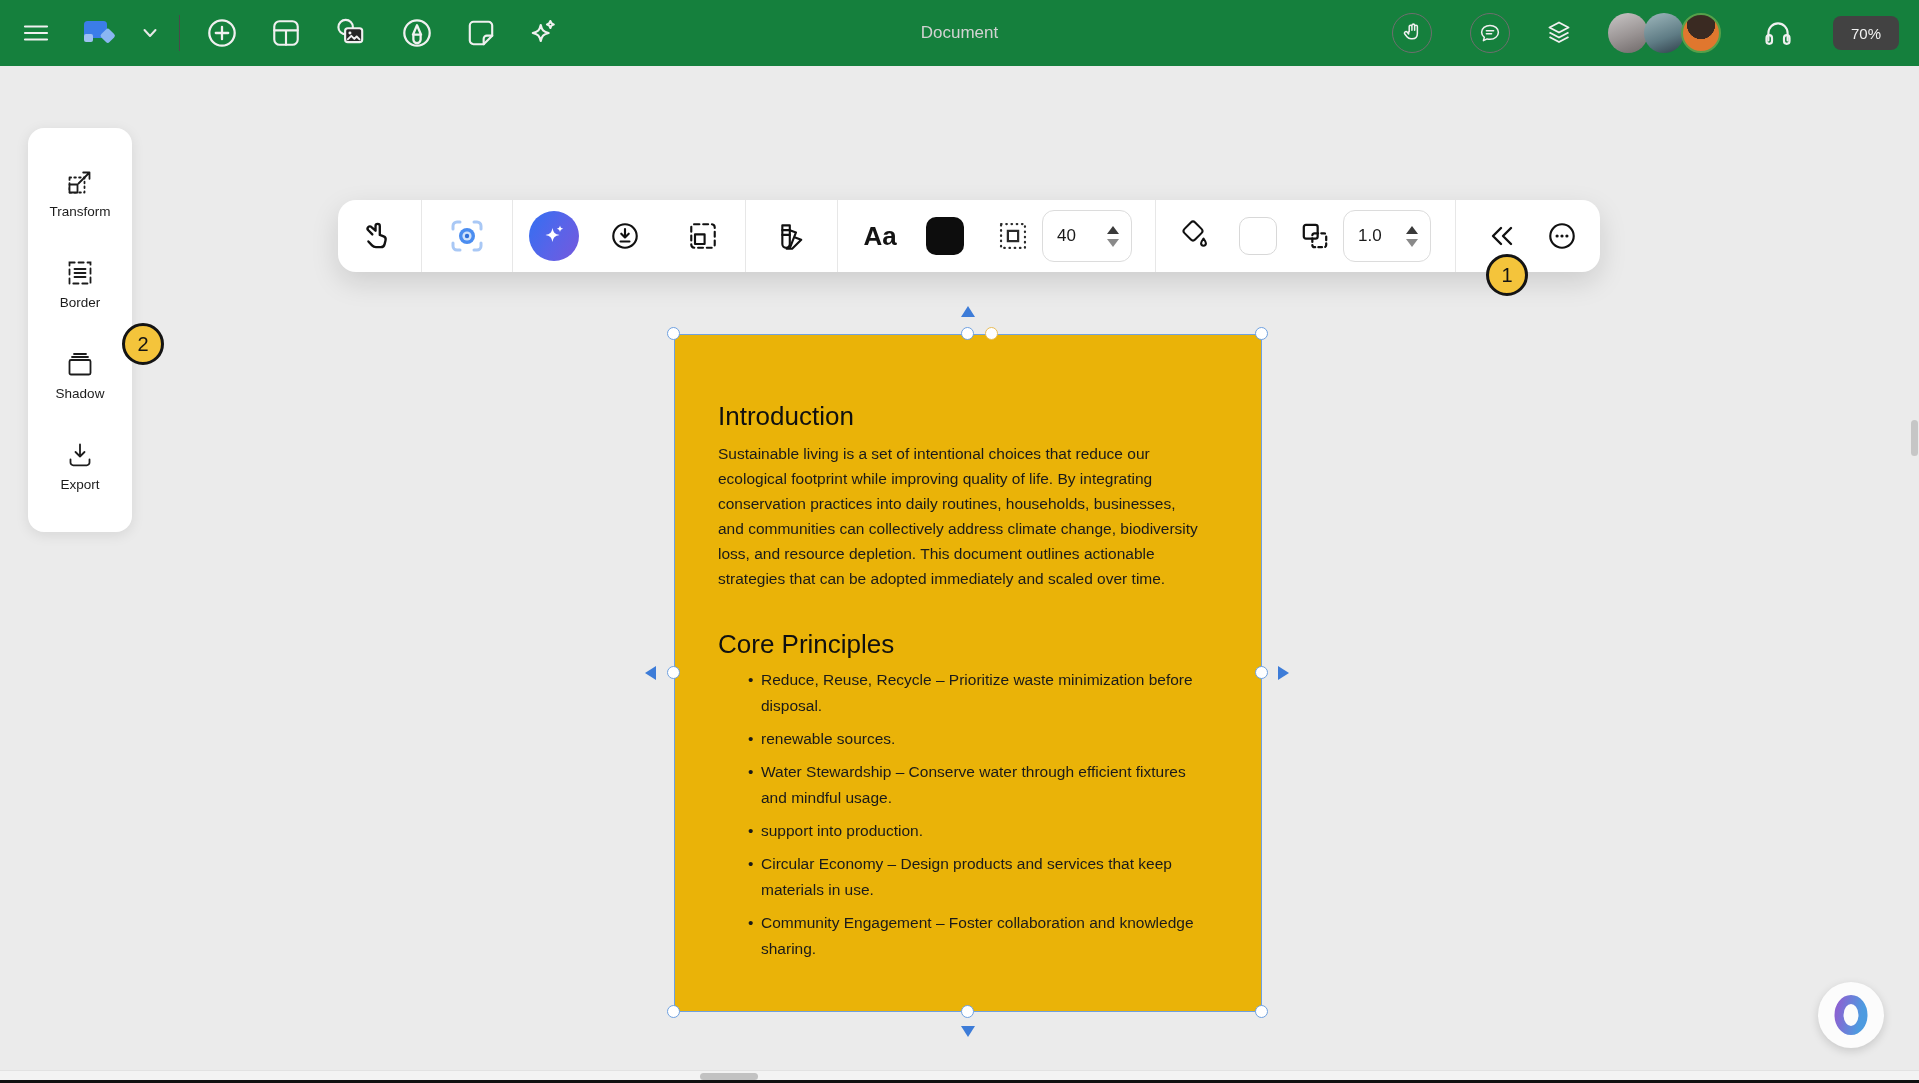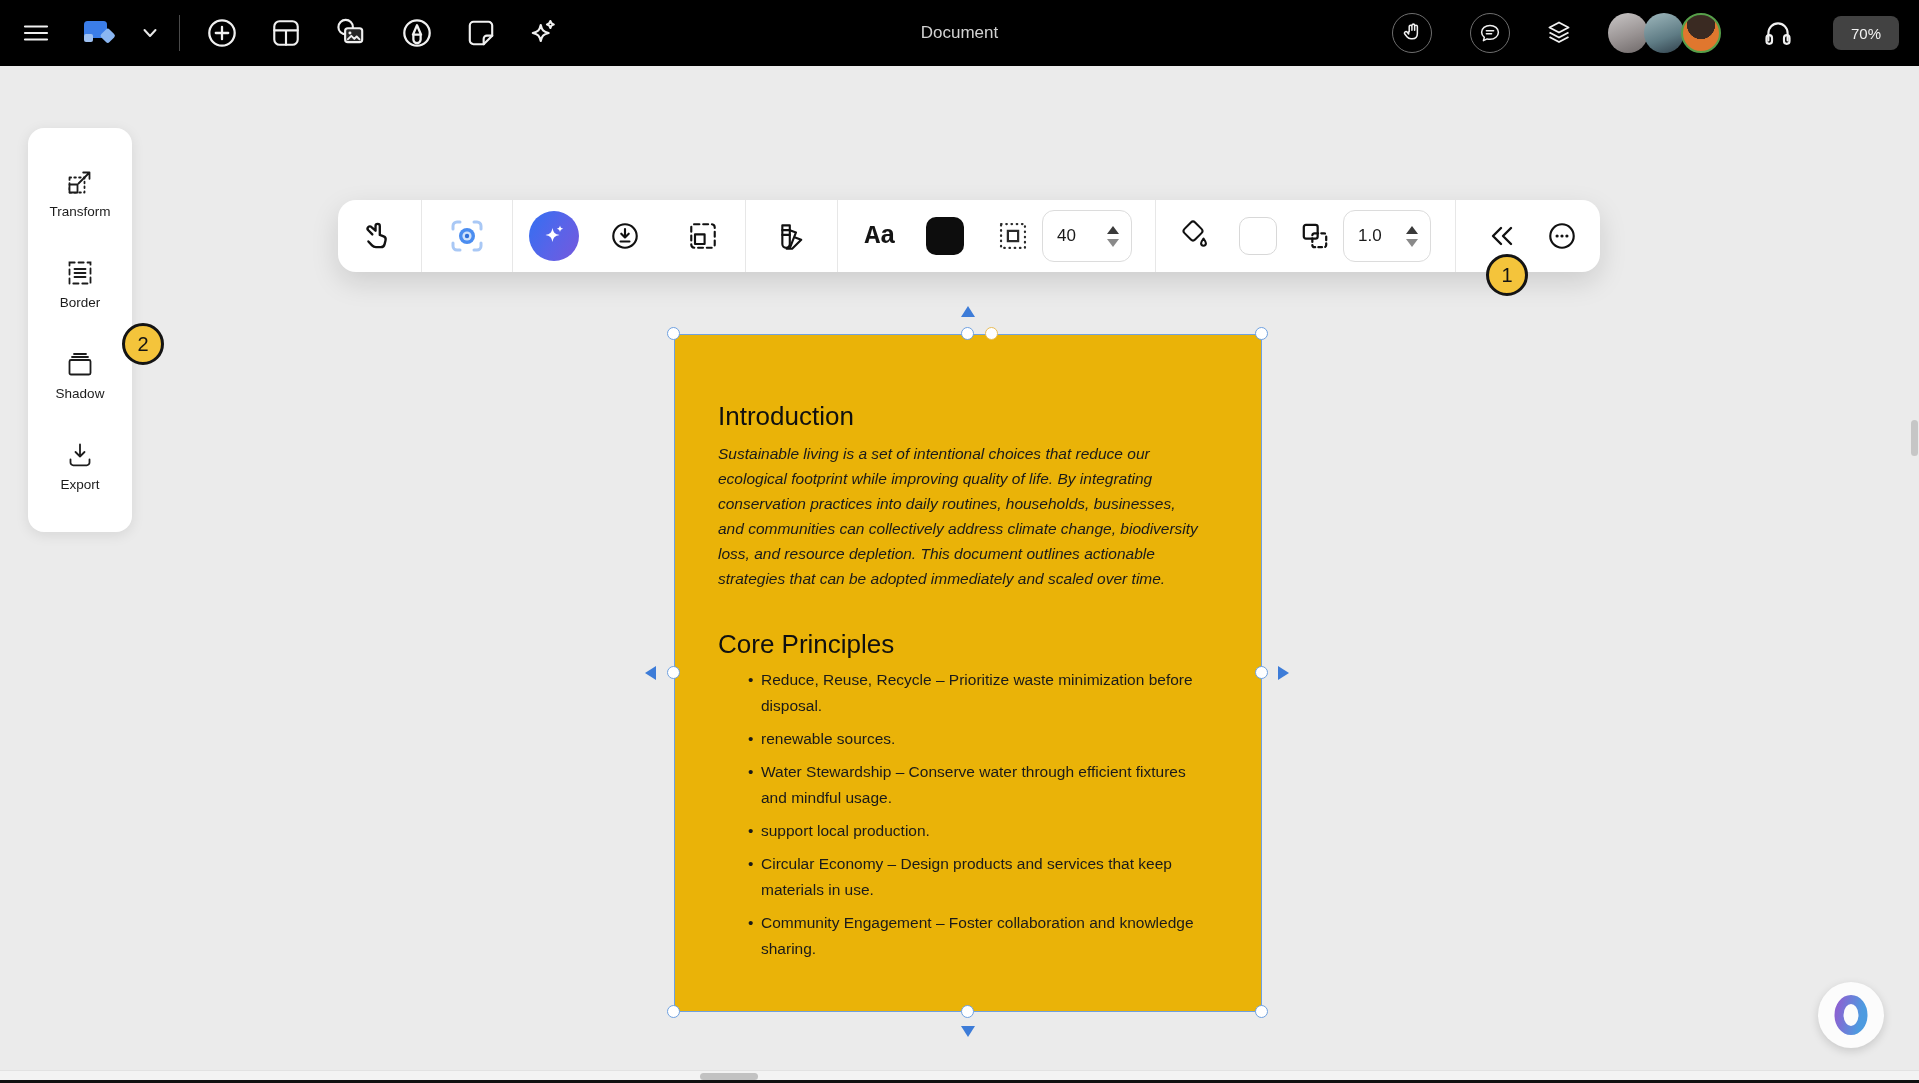--- a/index.html
+++ b/index.html
@@ -6,60 +6,60 @@
   html,body { width:1919px; height:1083px; }
   body {
     font-family: "Liberation Sans", sans-serif;
     background:#ebebeb;
     position:relative;
     overflow:hidden;
   }
   svg { display:block; }
 
   
-  .topbar { position:absolute; top:0; left:0; width:1919px; height:66px; background:#000000; z-index:50; }
+  .topbar { position:absolute; top:0; left:0; width:1919px; height:66px; background:#15803d; z-index:50; }
   .tb-item { position:absolute; top:13px; width:40px; height:40px; display:flex; align-items:center; justify-content:center; border-radius:8px; cursor:pointer; }
   .tb-divider { position:absolute; top:15px; width:1px; height:36px; background:#4a4a4a; }
   .tb-title { position:absolute; top:0; left:0; right:0; height:66px; display:flex; align-items:center; justify-content:center; color:#d2d2d2; font-size:17px; pointer-events:none; }
   .tb-circle { border:1px solid #6e6e6e; border-radius:50%; }
   .avatar { position:absolute; top:13px; width:40px; height:40px; border-radius:50%; }
   .av1 { background:linear-gradient(160deg,#c9c6c6 0%,#9a9494 55%,#6e6868 100%); }
   .av2 { background:linear-gradient(160deg,#9fb8bd 0%,#5f7c85 60%,#2f3f4a 100%); }
   .av3 { background:radial-gradient(circle at 50% 28%,#3a2a22 0 44%,#e0772e 45% 100%); border:2.5px solid #57a04a; }
   .zoom-btn { position:absolute; top:16px; left:1833px; width:66px; height:34px; background:#424242; border-radius:8px; color:#f2f2f2; font-size:15px; display:flex; align-items:center; justify-content:center; cursor:pointer; }
 
   
   .left-panel { position:absolute; left:28px; top:128px; width:104px; height:404px; background:#fff; border-radius:16px; box-shadow:0 3px 14px rgba(0,0,0,0.09); display:flex; flex-direction:column; justify-content:space-evenly; align-items:center; z-index:30; }
   .lp-item { display:flex; flex-direction:column; align-items:center; gap:8px; cursor:pointer; }
   .lp-label { font-size:13.5px; color:#1c1c1c; }
 
   
   .toolbar { position:absolute; left:338px; top:200px; width:1262px; height:72px; background:#fff; border-radius:18px; box-shadow:0 10px 28px rgba(0,0,0,0.13); z-index:40; }
   .t-abs { position:absolute; transform:translate(-50%,-50%); top:36px; display:flex; align-items:center; justify-content:center; cursor:pointer; }
   .t-divider { position:absolute; top:0; width:1px; height:72px; background:#e7e7e7; }
-  .aa { font-size:26px; font-weight:600; color:#141414;font-family:Liberation Mono, monospace; }
+  .aa { font-size:26px; font-weight:600; color:#141414; }
   .swatch { width:38px; height:38px; border-radius:10px; }
   .swatch-black { background:#0d0d0d; }
   .swatch-white { background:#fff; border:1.5px solid #d8d8d8; }
   .num-input { position:absolute; top:10px; height:52px; border:1.5px solid #dcdcdc; border-radius:12px; background:#fff; display:flex; align-items:center; }
   .num-input input { border:none; outline:none; width:44px; padding-left:14px; font-size:17px; color:#1a1a1a; font-family:"Liberation Sans",sans-serif; background:transparent; }
   .stepper { display:flex; flex-direction:column; gap:5px; margin-left:auto; margin-right:12px; }
   .tri-up-s { width:0; height:0; border-left:6px solid transparent; border-right:6px solid transparent; border-bottom:8px solid #3a3a3a; cursor:pointer; }
   .tri-down-s { width:0; height:0; border-left:6px solid transparent; border-right:6px solid transparent; border-top:8px solid #8a8a8a; cursor:pointer; }
   .ai-btn { width:50px; height:50px; border-radius:50%; background:linear-gradient(120deg,#3a6df0 10%,#5a63e8 55%,#7459dd 100%); display:flex; align-items:center; justify-content:center; }
 
   
   .badge { position:absolute; width:42px; height:42px; border-radius:50%; background:#f4c43b; border:3px solid #141414; color:#141414; font-size:20px; font-weight:500; display:flex; align-items:center; justify-content:center; z-index:60; }
 
   
   .doc-box { position:absolute; left:674px; top:334px; width:588px; height:678px; background:#eab308; border:1.5px solid #6fa1e0; z-index:10; }
   .doc-content { position:absolute; left:43px; top:64px; width:510px; height:577px; overflow:hidden; cursor:text; }
   .doc-h { font-size:26px; font-weight:400; line-height:34px; color:#101010; white-space:nowrap; }
   .doc-p { margin-top:8px; }
-  .doc-line { font-size:15.5px; line-height:25px; color:#1a1a1a; white-space:nowrap;font-style:italic; }
+  .doc-line { font-size:15.5px; line-height:25px; color:#1a1a1a; white-space:nowrap; }
   .doc-h2 { margin-top:36px; }
   .bullets { margin-top:6px; }
   .bullet { position:relative; padding-left:43px; margin-bottom:7px; }
   .bullet::before { content:"\2022"; position:absolute; left:30px; top:0; font-size:15.5px; line-height:26px; color:#1a1a1a; }
   .b-line { font-size:15.5px; line-height:26px; color:#1a1a1a; white-space:nowrap; }
 
   .handle { position:absolute; width:13px; height:13px; border-radius:50%; background:#fff; border:1.5px solid #6fa1e0; z-index:20; cursor:pointer; }
   .handle-yellow { border-color:#e9bc55; }
   .tri { position:absolute; width:0; height:0; z-index:20; cursor:pointer; }
   .tri-up    { border-left:7px solid transparent; border-right:7px solid transparent; border-bottom:11px solid #3d7cd8; }
@@ -371,21 +371,21 @@
         <div class="b-line">disposal.</div>
       </div>
       <div class="bullet">
         <div class="b-line">renewable sources.</div>
       </div>
       <div class="bullet">
         <div class="b-line">Water Stewardship – Conserve water through efficient fixtures</div>
         <div class="b-line">and mindful usage.</div>
       </div>
       <div class="bullet">
-        <div class="b-line">support local production.</div>
+        <div class="b-line">support into production.</div>
       </div>
       <div class="bullet">
         <div class="b-line">Circular Economy – Design products and services that keep</div>
         <div class="b-line">materials in use.</div>
       </div>
       <div class="bullet">
         <div class="b-line">Community Engagement – Foster collaboration and knowledge</div>
         <div class="b-line">sharing.</div>
       </div>
     </div>

